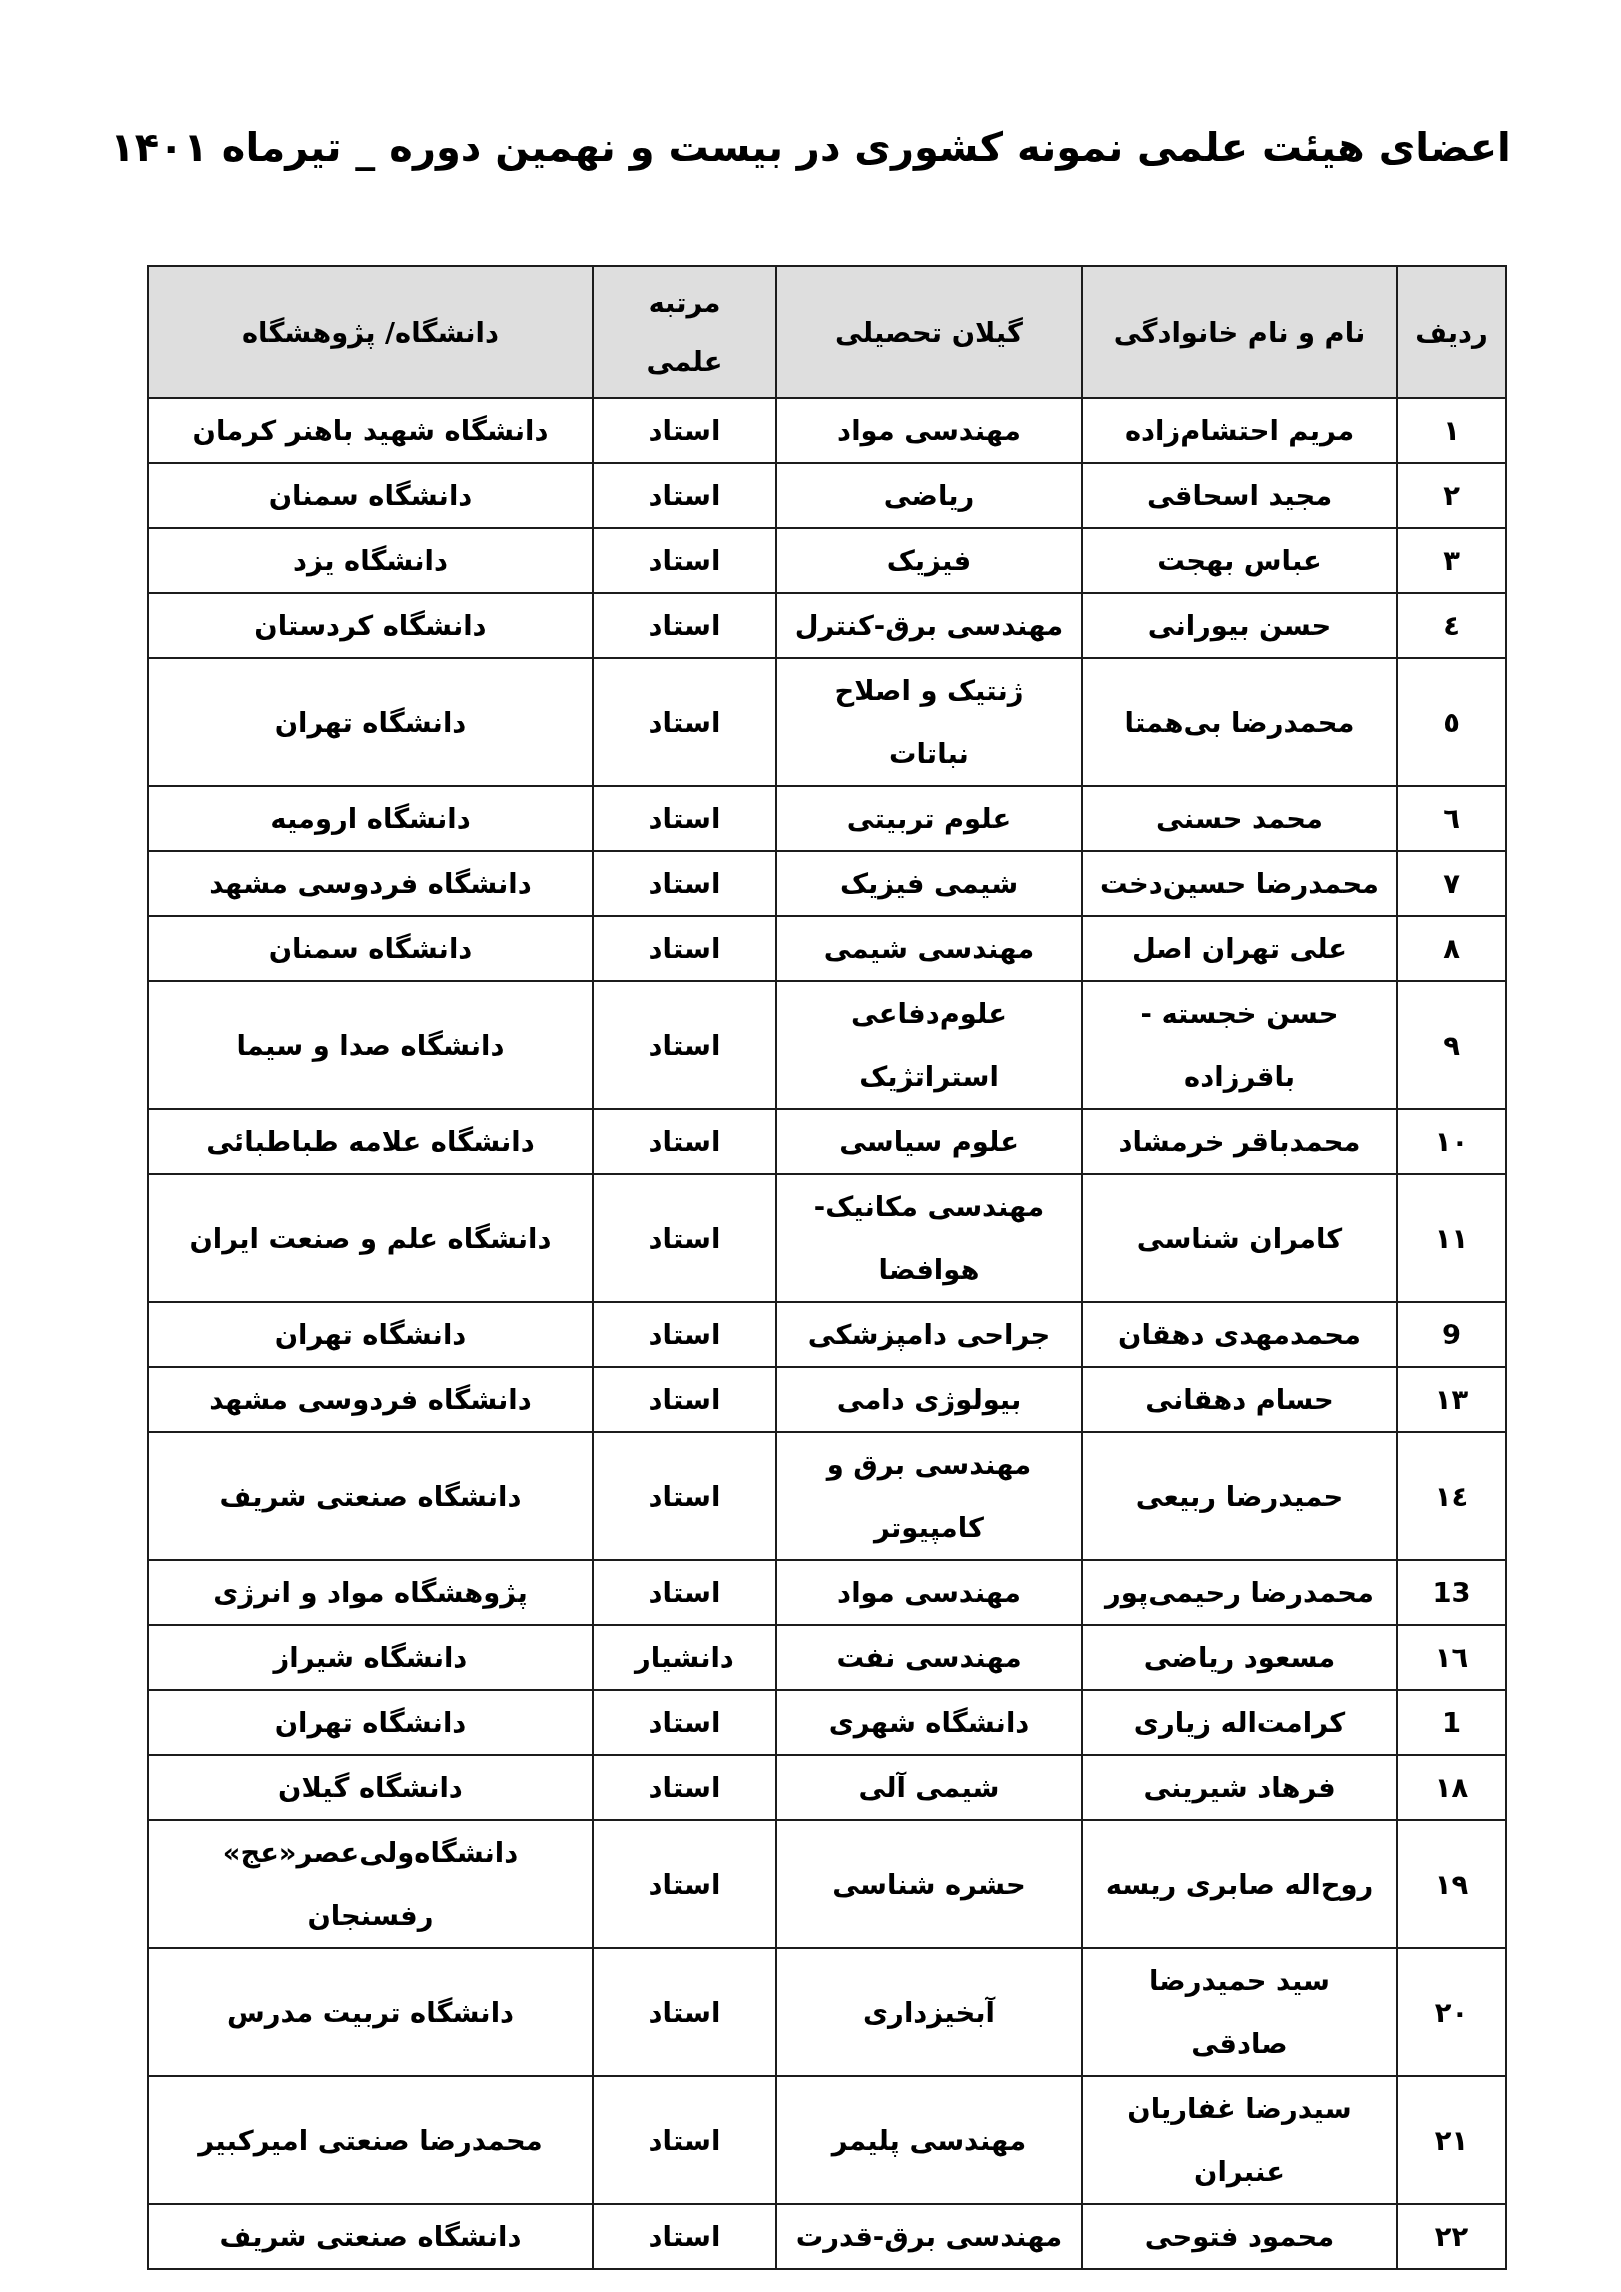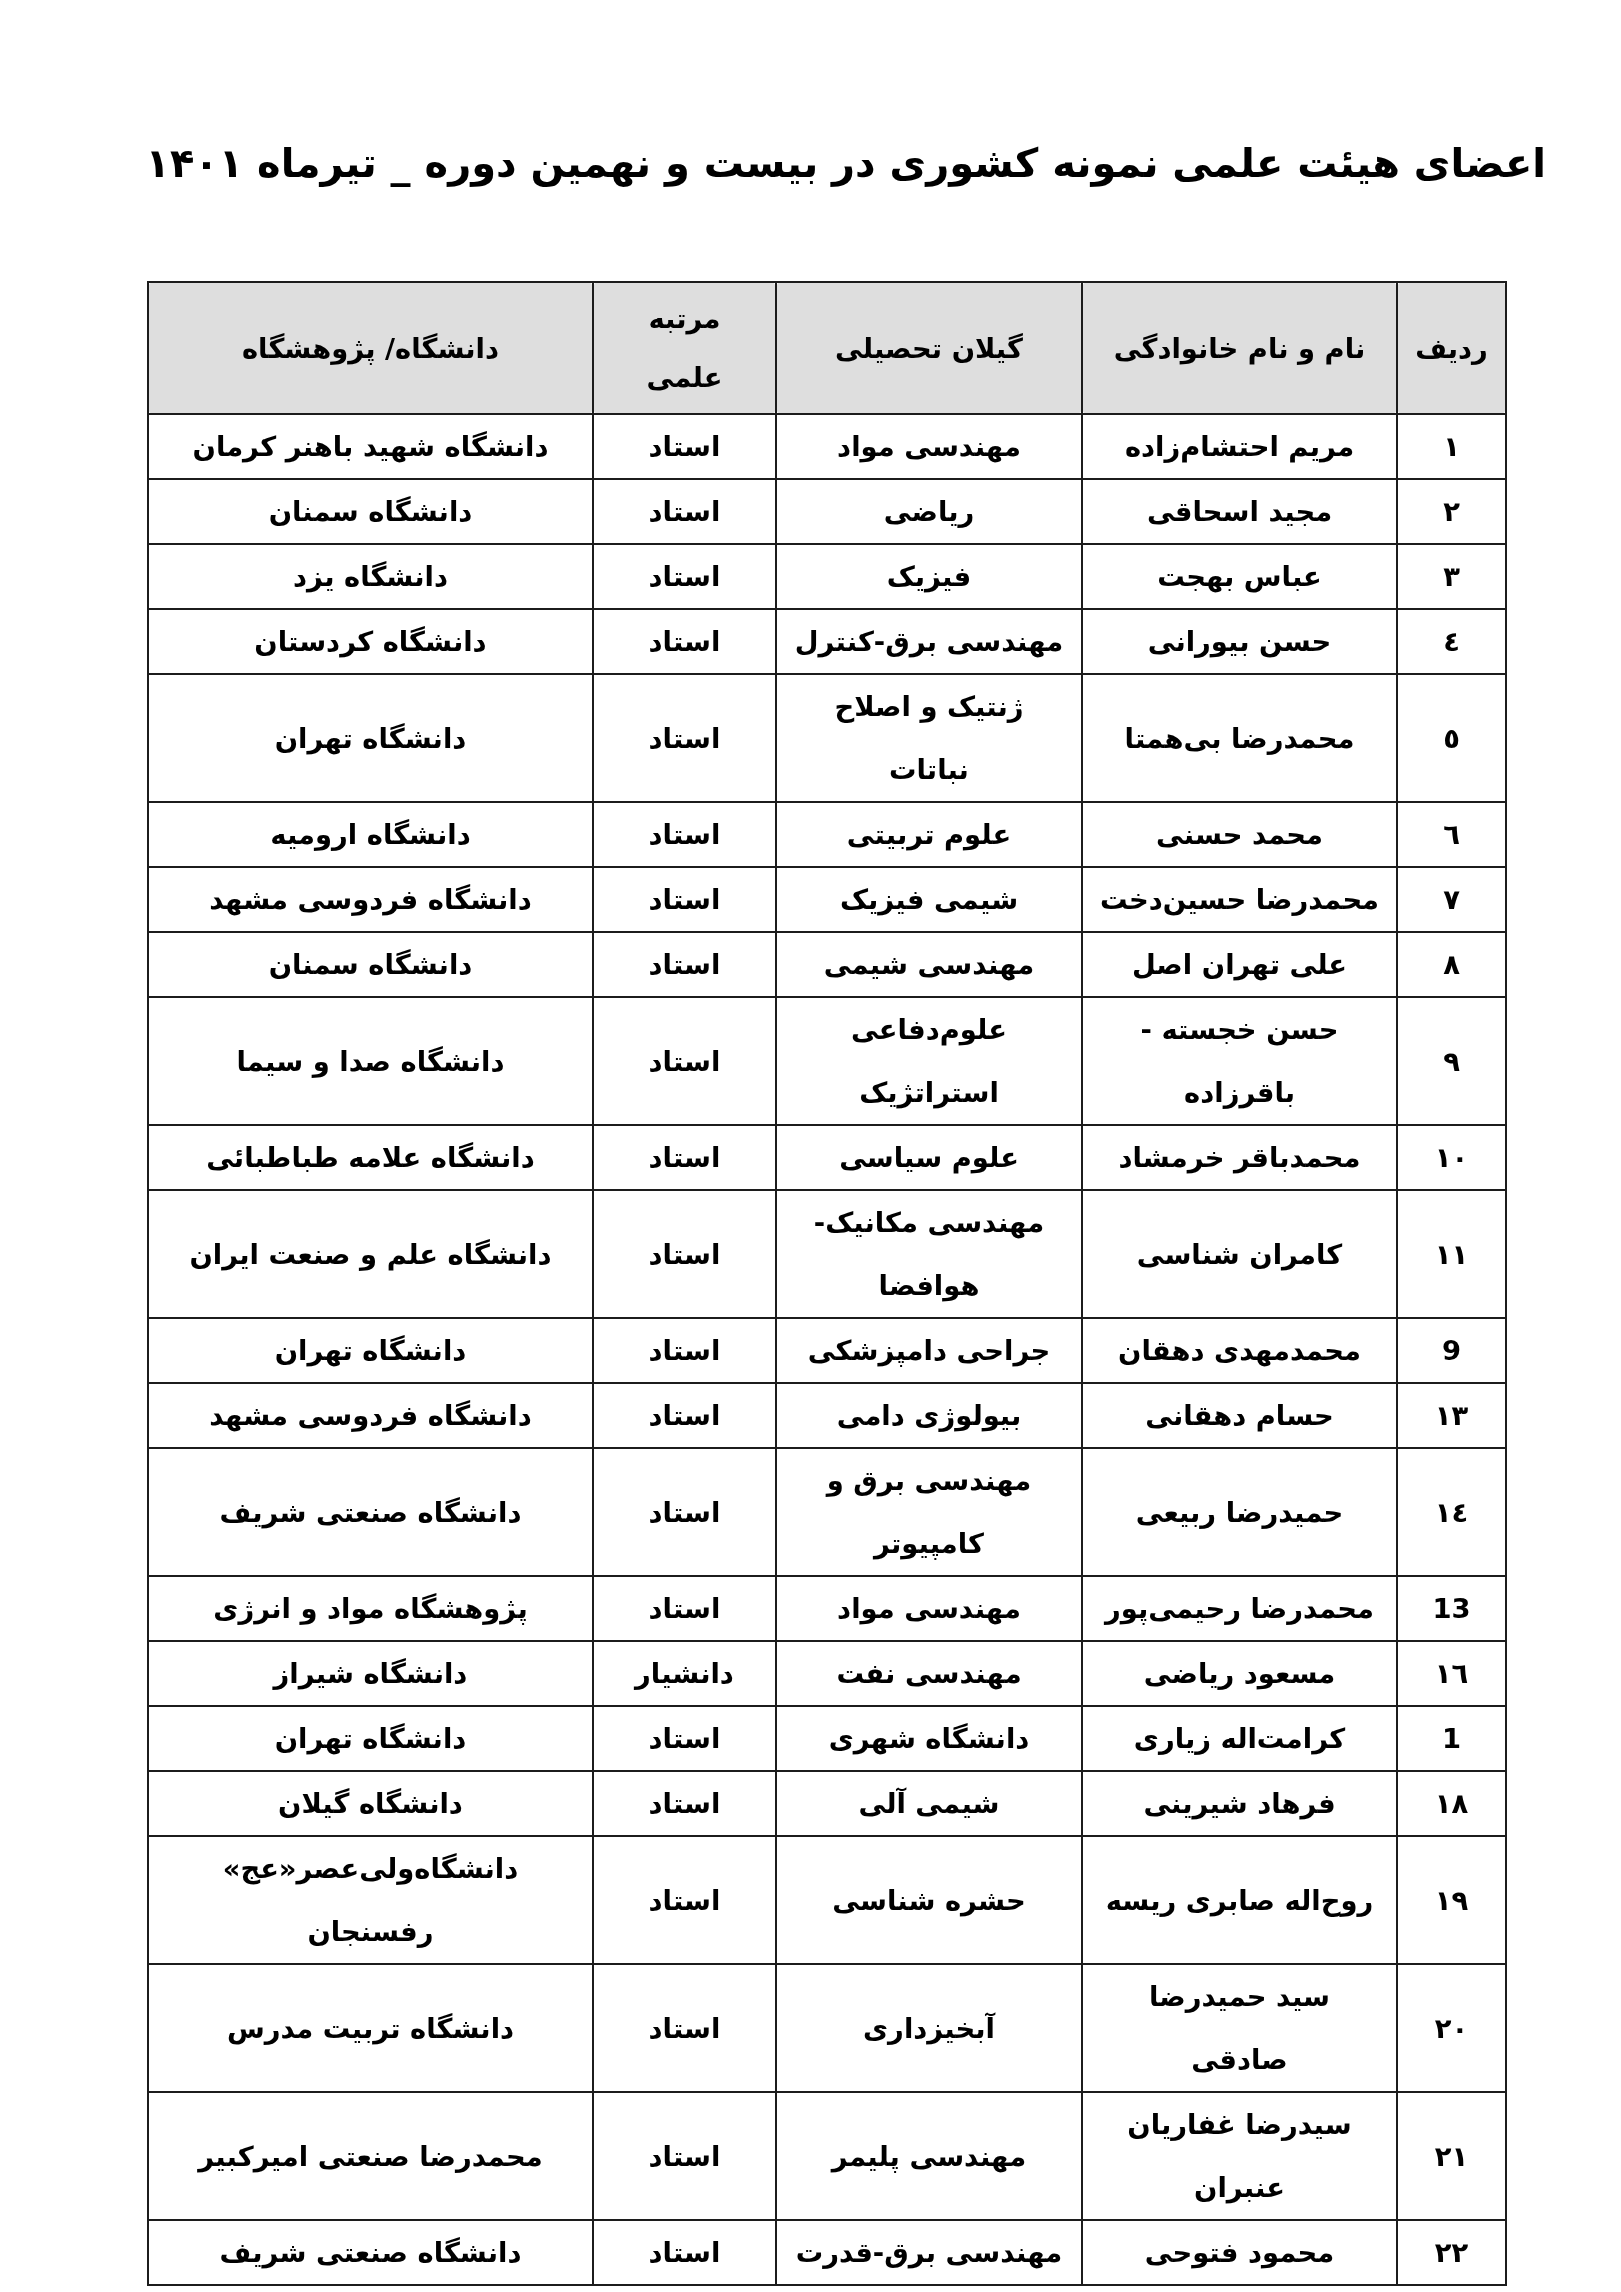--- a/index.html
+++ b/index.html
@@ -12,23 +12,23 @@
   .page {
     position: relative;
     width: 1621px;
     height: 2293px;
     background: #ffffff;
     overflow: hidden;
     padding-top: 113px;
     box-sizing: border-box;
   }
   .title {
-    margin: 16px;
+    margin: 0;
     padding: 0 59px;
-    text-align: right;
+    text-align: center;
     font-size: 40px;
     font-weight: bold;
     line-height: 69px;
     letter-spacing: 0px;
     white-space: nowrap;
   }
   table.faculty {
     table-layout: fixed;
     width: 1358px;
     margin: 83px 114px 0 150px;
@@ -43,21 +43,20 @@
     font-weight: bold;
     font-size: 27.4px;
     white-space: pre-line;
     overflow: hidden;
     padding: 0 9.8px;
   }
   table.faculty th {
     background: #dedede;
     height: 130px;
     line-height: 59px;
-    border-radius: 6px;
   }
   table.faculty td {
     height: 63px;
     line-height: 63px;
   }
   col.c-no         { width: 109px; }
   col.c-name       { width: 315px; }
   col.c-field      { width: 306px; }
   col.c-rank       { width: 183px; }
   col.c-university { width: 445px; }

